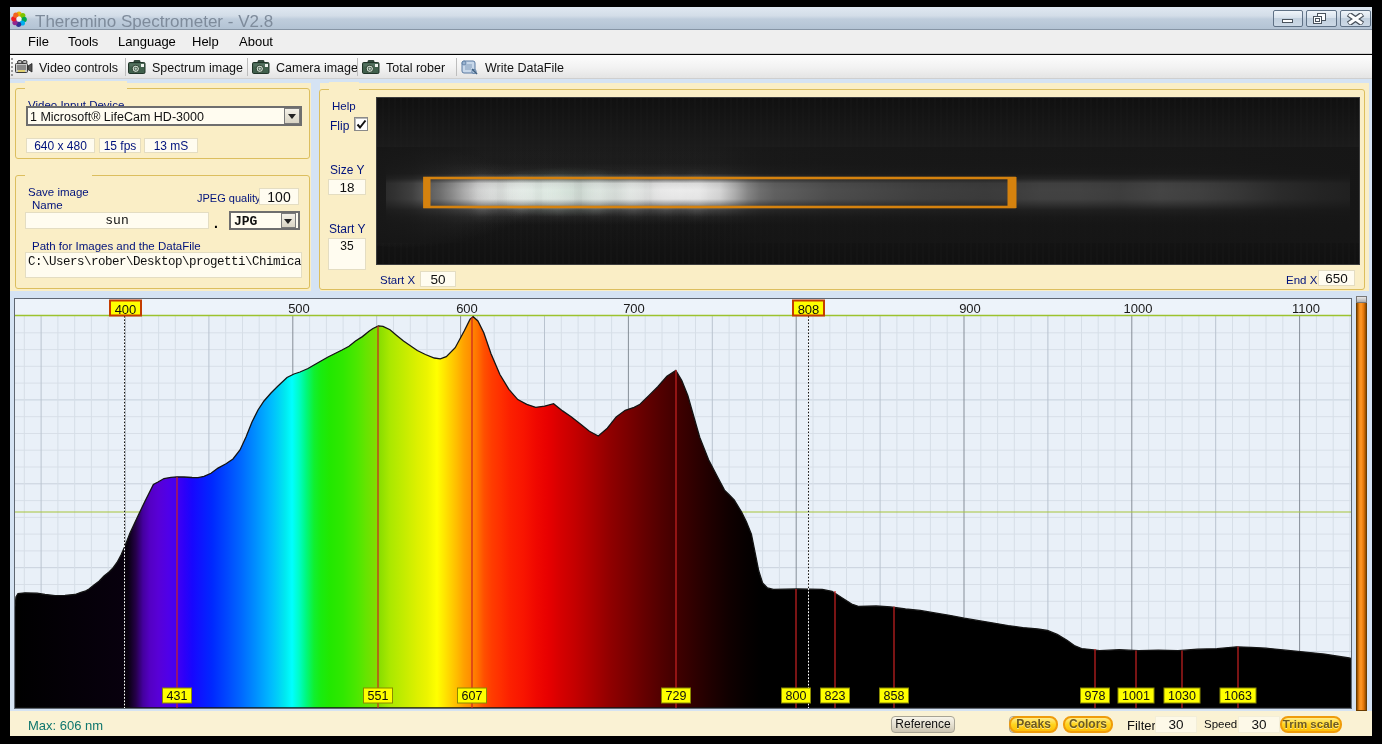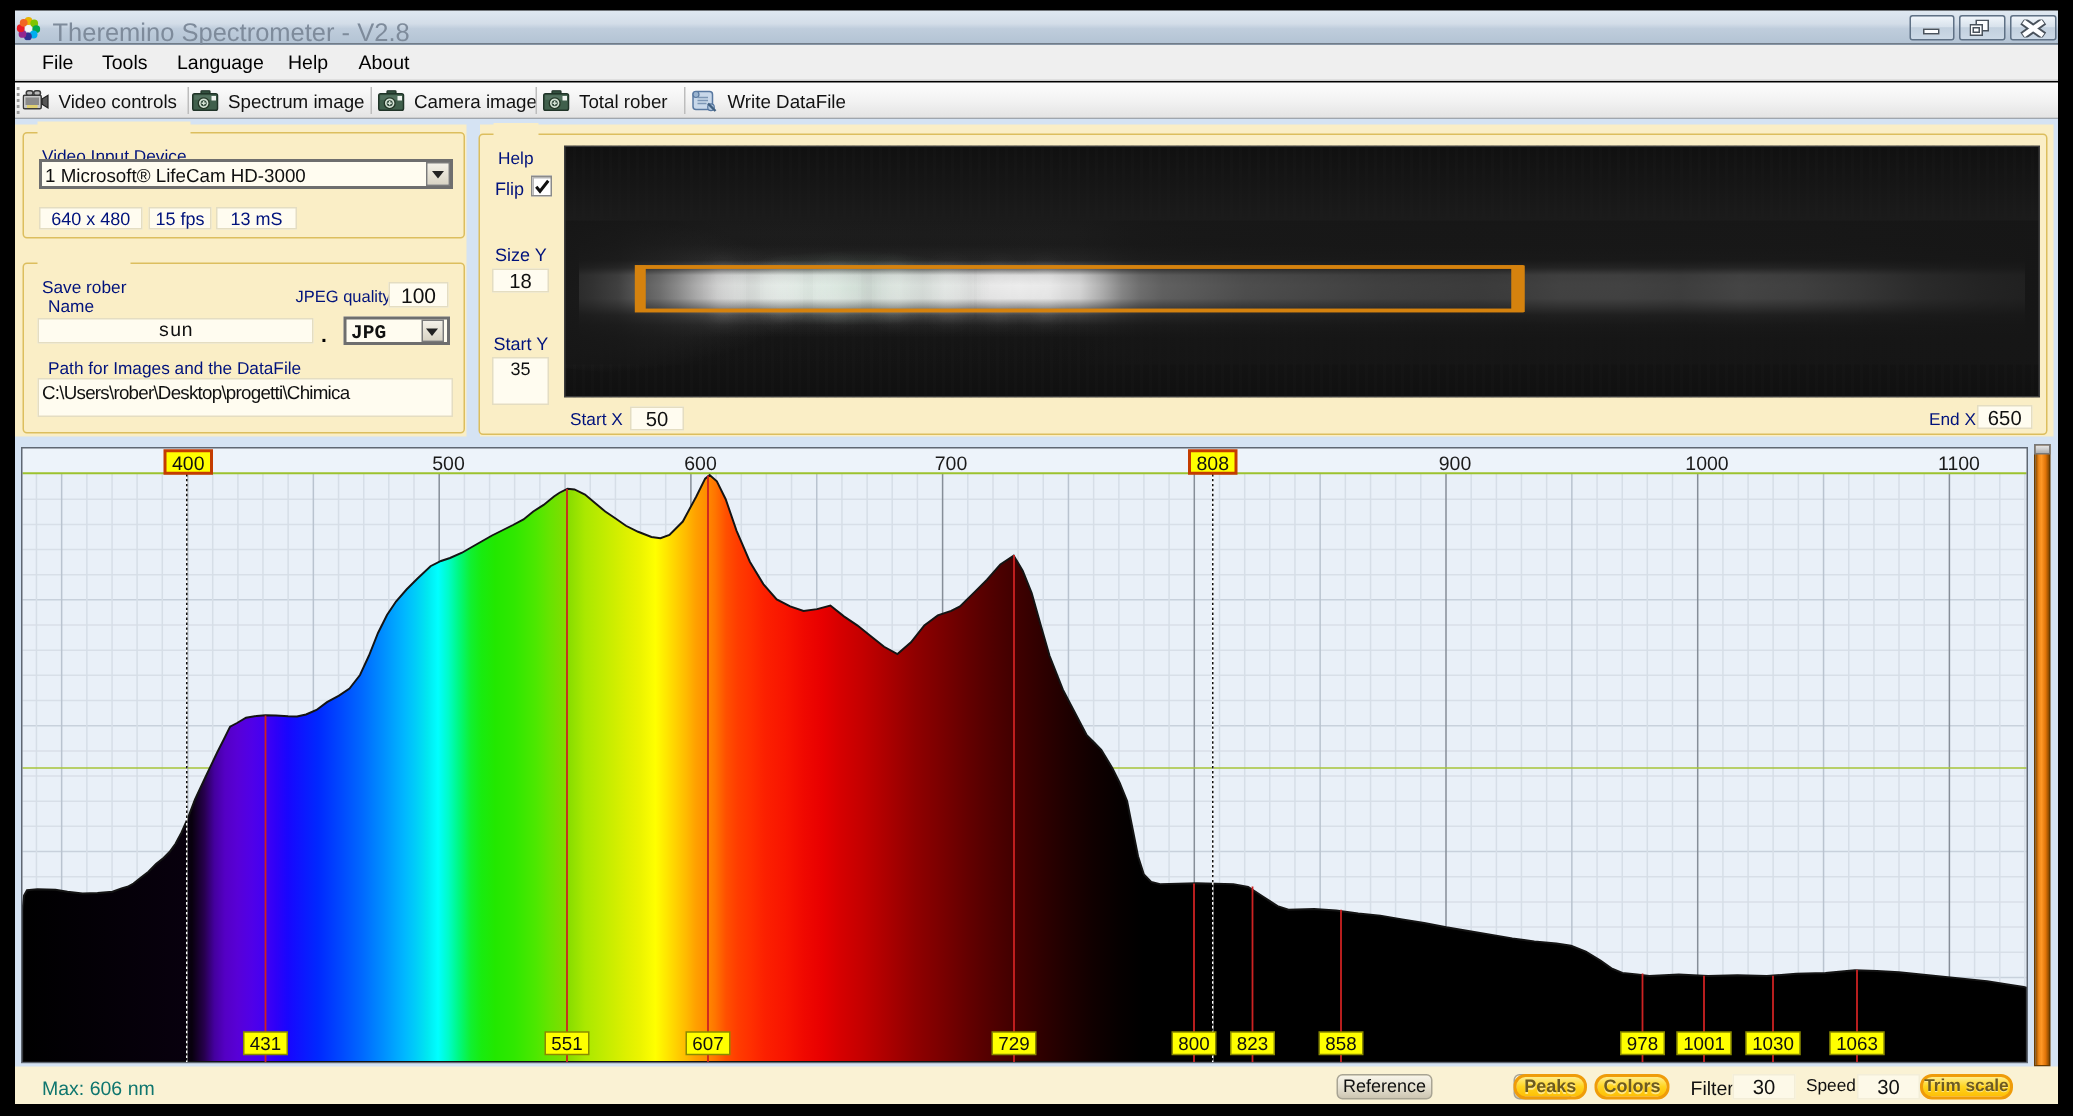--- a/index.html
+++ b/index.html
@@ -128,34 +128,34 @@
 
 <div class="abs" style="left:26px;top:106px;width:276px;height:20px;border:2px solid #6e6e6e;background:#fffcf0"></div>
 <div class="abs" style="left:30px;top:110px;font-size:12.5px;color:#101010">1 Microsoft® LifeCam HD-3000</div>
 <div class="abs" style="left:284px;top:108px;width:16px;height:16px;background:linear-gradient(#f4f1e8,#d9d4c4);border:1px solid #7a7a7a"></div>
 <div class="abs" style="left:288px;top:114px;width:0;height:0;border-left:4px solid transparent;border-right:4px solid transparent;border-top:5px solid #222"></div>
 <div class="wbox" style="left:26px;top:138px;width:69px;height:15px;line-height:14px;color:#00127c;font-size:12px">640 x 480</div>
 <div class="wbox" style="left:99px;top:138px;width:42px;height:15px;line-height:14px;color:#00127c;font-size:12px">15 fps</div>
 <div class="wbox" style="left:144px;top:138px;width:54px;height:15px;line-height:14px;color:#00127c;font-size:12px">13 mS</div>
 
 <div class="grp" style="left:15px;top:175px;width:295px;height:114px">
-    <span>Save rober</span>
+    <span>Save image</span>
   </div>
 <div class="abs navy" style="left:197px;top:192px;font-size:11px">JPEG quality</div>
 <div class="wbox" style="left:259px;top:188px;width:40px;height:17px;line-height:16px;font-size:14px">100</div>
 <div class="abs navy" style="left:32px;top:199px;font-size:11.5px">Name</div>
 <div class="wbox" style="left:25px;top:212px;width:184px;height:17px;line-height:16px;font-family:'Liberation Mono',monospace;font-size:13px">sun</div>
 <div class="abs" style="left:214px;top:215px;font-size:14px;color:#000;font-weight:bold">.</div>
 <div class="abs" style="left:229px;top:211px;width:71px;height:19px;border:2px solid #6e6e6e;background:#fffcf0"></div>
 <div class="abs" style="left:234px;top:214px;font-size:13px;color:#101010;font-family:'Liberation Mono',monospace;font-weight:bold">JPG</div>
 <div class="abs" style="left:281px;top:213px;width:15px;height:15px;background:linear-gradient(#f4f1e8,#d9d4c4);border:1px solid #7a7a7a"></div>
 <div class="abs" style="left:284px;top:219px;width:0;height:0;border-left:4px solid transparent;border-right:4px solid transparent;border-top:5px solid #222"></div>
 <div class="abs navy" style="left:32px;top:240px;font-size:11.5px">Path for Images and the DataFile</div>
 <div class="abs" style="left:25px;top:252px;width:277px;height:26px;background:#fffcf0;border:1px solid #e4ddc2"></div>
-<div class="abs" style="left:28px;top:255px;font-size:12.5px;color:#101010;font-family:Liberation Sans, sans-serif;letter-spacing:-0.5px">C:\Users\rober\Desktop\progetti\Chimica</div>
+<div class="abs" style="left:28px;top:255px;font-size:12.5px;color:#101010;font-family:Liberation Mono, monospace;letter-spacing:-0.5px">C:\Users\rober\Desktop\progetti\Chimica</div>
 
 <div class="grp" style="left:319px;top:89px;width:1046px;height:201px">
     <span>Help</span>
   </div>
 <div class="abs navy" style="left:330px;top:119px;font-size:12px">Flip</div>
 <div class="abs" style="left:354px;top:117px;width:14px;height:14px;background:#fff;border:1px solid #8a8a8a;box-shadow:inset 1px 1px 0 #b8b8b8"></div>
 <svg class="abs" style="left:356px;top:119px" width="11" height="11" viewBox="0 0 11 11">
  <path d="M1.5 5.5 L4 8.5 L9.5 1.5" fill="none" stroke="#111" stroke-width="2"></path>
 </svg>
 <div class="abs navy" style="left:330px;top:163px;font-size:12px">Size Y</div>

